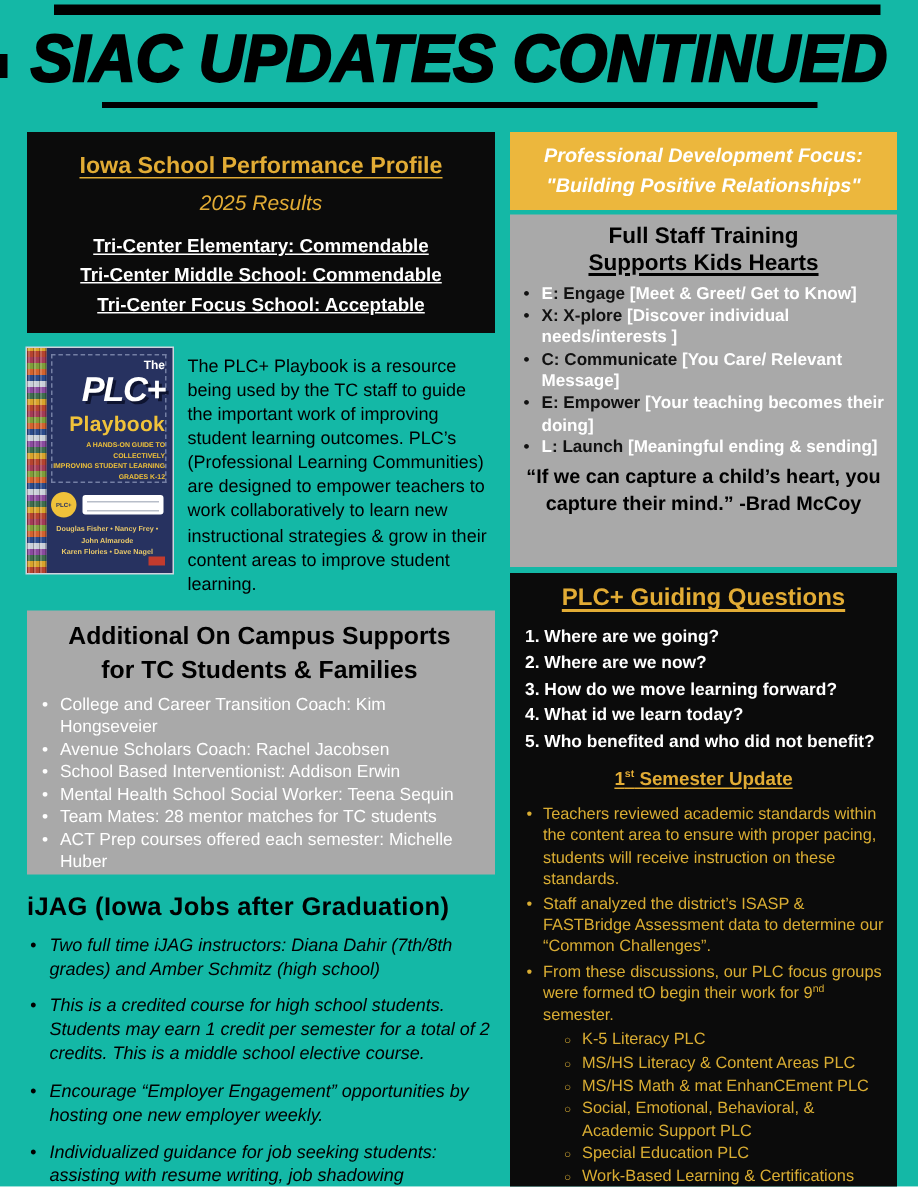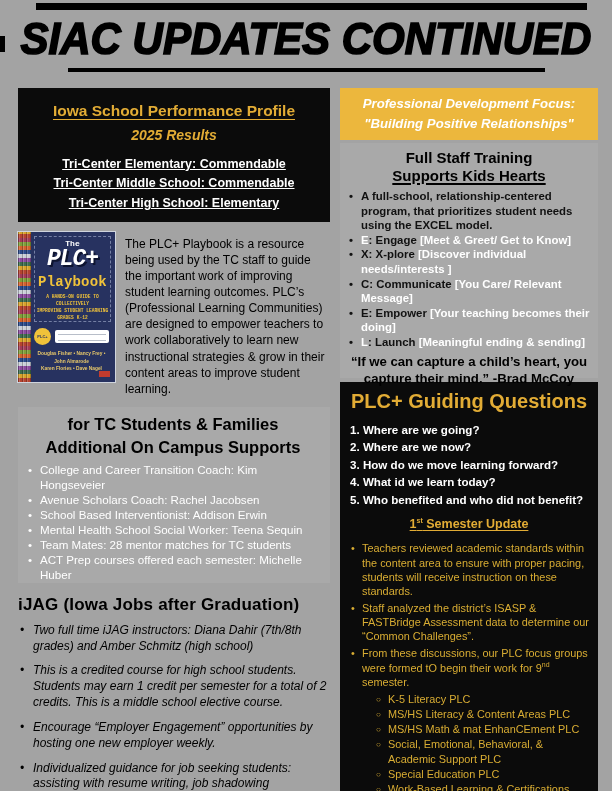--- a/index.html
+++ b/index.html
@@ -10,50 +10,50 @@
     --black-box:#0B0B0B;
     --navy:#273260;
     --red-logo:#C23B2E;
   }
   *{margin:0;padding:0;box-sizing:border-box;}
   html,body{background:#fff;}
   body{
     width:612px;height:791px;position:relative;overflow:hidden;
     font-family:"Liberation Sans","DejaVu Sans",sans-serif;color:#000;
   }
-  .page{position:absolute;inset:0;width:612px;height:791px;background:#a3a3a3;}
+  .page{position:absolute;inset:0;width:612px;height:791px;background:#14b8a6;}
 
   
   .top-bar{position:absolute;left:36px;top:3px;width:551px;height:7px;background:#000;}
   .corner-notch{position:absolute;left:0;top:36px;width:5px;height:16px;background:#000;}
   .main-title{
     position:absolute;left:10px;top:15px;width:592px;text-align:center;
     font-size:42px;font-weight:bold;font-style:italic;letter-spacing:0px;
     -webkit-text-stroke:1.6px #000;white-space:nowrap;transform:scaleY(1.05);
   }
   .sub-line{position:absolute;left:68px;top:68px;width:477px;height:4px;background:#000;}
 
   
   .col-left{position:absolute;left:18px;top:88px;width:312px;}
   .col-right{position:absolute;left:340px;top:88px;width:258px;}
 
   
   .perf-box{background:var(--black-box);color:#fff;height:134px;padding:14px 10px 23px;text-align:center;}
   .perf-title{color:var(--gold-text);font-size:15.5px;font-weight:bold;text-decoration:underline;text-underline-offset:3px;}
-  .perf-sub{color:var(--gold-text);font-size:14px;font-weight:bold;font-style:italic;margin-top:7px;}
+  .perf-sub{color:var(--gold-text);font-size:14px;font-weight:normal;font-style:italic;margin-top:7px;}
   .perf-results{margin-top:12px;font-size:12.5px;font-weight:bold;line-height:1.55;text-decoration:underline;}
 
   
   .playbook-row{margin-top:10px;display:flex;gap:10px;}
   .book{width:97px;height:150px;background:var(--navy);position:relative;flex:0 0 auto;box-shadow:0 0 0 1px #cfd4dd;}
   .book-mosaic{position:absolute;left:0;top:0;bottom:0;width:13px;
     background:
       repeating-linear-gradient(90deg, rgba(0,0,0,.25) 0 1px, rgba(255,255,255,.18) 1px 2px, transparent 2px 4px),
       repeating-linear-gradient(0deg,#b5432f 0 4px,#d8a32b 4px 8px,#3f6d4e 8px 12px,#8a4a9e 12px 16px,#c9cfd8 16px 20px,#2b4a8a 20px 24px,#d2622e 24px 28px,#7f9e3a 28px 32px,#a33b56 32px 36px);}
-  .book-inner{position:absolute;left:16px;right:4px;top:4px;height:86px;border:1px dashed rgba(180,190,220,.55);padding-top:2px;text-align:center;font-family:Liberation Mono, monospace;}
+  .book-inner{position:absolute;left:16px;right:4px;top:4px;height:86px;border:1px dashed rgba(180,190,220,.55);padding-top:2px;text-align:right;}
   .book-the{color:#fff;font-size:8px;font-weight:bold;}
   .book-plc{color:#fff;font-size:23px;font-weight:bold;font-style:italic;line-height:1;text-shadow:2px 2px 0 #0e1430;letter-spacing:-1px;}
   .book-playbook{color:#f0c23a;font-size:14px;font-weight:bold;margin-top:3px;letter-spacing:.2px;}
   .book-tagline{color:#f0c23a;font-size:4.6px;font-weight:bold;line-height:1.5;margin-top:4px;}
   .book-badge{position:absolute;left:16px;top:96px;width:17px;height:17px;border-radius:50%;background:#f0c23a;color:#273260;font-size:4px;font-weight:bold;display:flex;align-items:center;justify-content:center;}
   .book-field{position:absolute;left:37px;top:98px;right:6px;height:13px;background:#fff;border-radius:2px;padding:2px 3px;}
   .book-field .ln{height:3px;border-bottom:1px solid #b8bec9;margin-bottom:3px;}
   .book-authors{position:absolute;left:14px;right:4px;top:118px;text-align:center;color:#e8c86a;font-size:4.8px;font-weight:bold;line-height:1.6;}
   .book-logo{position:absolute;right:5px;bottom:5px;width:11px;height:6px;background:var(--red-logo);}
   .playbook-text{font-size:12px;line-height:1.34;padding-top:4px;}
@@ -81,21 +81,21 @@
   .training-title .u{text-decoration:underline;text-underline-offset:2px;text-decoration-thickness:2px;}
   .training-list{list-style:none;margin-top:4px;}
   .training-list li{font-size:11.4px;font-weight:bold;line-height:1.28;padding-left:14px;position:relative;color:#111;}
   .training-list li::before{content:"•";position:absolute;left:2px;color:#111;}
   .bracket{color:#fff;}
   .exl{font-weight:bold;}
   .training-quote{margin-top:3px;text-align:center;font-size:13.2px;font-weight:bold;line-height:1.35;}
 
   
   .guiding-box{margin-top:4px;background:var(--black-box);color:#fff;min-height:390px;padding:8px 8px 10px;}
-  .guiding-title{text-align:center;color:var(--gold-text);font-size:20px;font-weight:bold;text-underline-offset:3px;text-decoration-thickness:2px;}
+  .guiding-title{text-align:center;color:var(--gold-text);font-size:16px;font-weight:bold;text-decoration:underline;text-underline-offset:3px;text-decoration-thickness:2px;}
   .guiding-questions{list-style:none;margin-top:8px;}
   .guiding-questions li{font-size:11.6px;font-weight:bold;line-height:1.5;padding-left:2px;}
   .update-title{margin-top:9px;text-align:center;color:var(--gold-text);font-size:12.5px;font-weight:bold;}
   .update-title .u{text-decoration:underline;text-underline-offset:2px;}
   .guiding-bullets{list-style:none;margin-top:10px;}
   .guiding-bullets li{color:var(--gold-bullet);font-size:10.9px;line-height:1.32;padding-left:14px;position:relative;margin-bottom:2px;}
   .guiding-bullets li::before{content:"•";position:absolute;left:3px;}
   .guiding-subs{list-style:none;margin-top:1px;}
   .guiding-subs li{color:var(--gold-bullet);font-size:10.9px;line-height:1.38;padding-left:40px;position:relative;}
   .guiding-subs li::before{content:"○";position:absolute;left:28px;font-size:8px;top:2px;}
@@ -112,21 +112,21 @@
   <div class="sub-line"></div>
 
   <div class="col-left">
 
     <div class="perf-box">
       <div class="perf-title">Iowa School Performance Profile</div>
       <div class="perf-sub">2025 Results</div>
       <div class="perf-results">
         <div>Tri-Center Elementary:  Commendable</div>
         <div>Tri-Center Middle School:  Commendable</div>
-        <div>Tri-Center High School:  Elementary</div>
+        <div>Tri-Center Focus School:  Acceptable</div>
       </div>
     </div>
 
     <div class="playbook-row">
       <div class="book">
         <div class="book-mosaic"></div>
         <div class="book-inner">
           <div class="book-the">The</div>
           <div class="book-plc">PLC+</div>
           <div class="book-playbook">Playbook</div>
@@ -145,22 +145,22 @@
           <div>Douglas Fisher • Nancy Frey • John Almarode</div>
           <div>Karen Flories • Dave Nagel</div>
         </div>
         <div class="book-logo"></div>
       </div>
       <p class="playbook-text">The PLC+ Playbook is a resource being used by the TC staff to guide the important work of improving student learning outcomes. PLC’s (Professional Learning Communities) are designed to empower teachers to work collaboratively to learn new instructional strategies &amp; grow in their content areas to improve student learning.</p>
     </div>
 
     <div class="supports-box">
       <div class="supports-title">
+        <div>Additional On Campus Supports</div>
         <div>for TC Students &amp; Families</div>
-        <div>Additional On Campus Supports</div>
       </div>
       <ul class="supports-list">
         <li>College and Career Transition Coach:  Kim Hongseveier</li>
         <li>Avenue Scholars Coach:  Rachel Jacobsen</li>
         <li>School Based Interventionist:  Addison Erwin</li>
         <li>Mental Health School Social Worker: Teena Sequin</li>
         <li>Team Mates:  28 mentor matches for TC students</li>
         <li>ACT Prep courses offered each semester:  Michelle Huber</li>
       </ul>
     </div>
@@ -183,21 +183,20 @@
       <div>Professional Development Focus:</div>
       <div>"Building Positive Relationships"</div>
     </div>
 
     <div class="training-box">
       <div class="training-title">
         <div>Full Staff Training</div>
         <div class="u">Supports Kids Hearts</div>
       </div>
       <ul class="training-list">
-        <li>A full-school, relationship-centered program, that prioritizes student needs using the EXCEL model.</li>
         <li><span class="exl" style="color: rgb(255, 255, 255);">E</span><span>: </span><span>Engage</span> <span class="bracket">[Meet &amp; Greet/ Get to Know]</span></li>
         <li><span class="exl" style="color: rgb(17, 17, 17);">X</span><span>: </span><span>X-plore</span> <span class="bracket">[Discover individual needs/interests ]</span></li>
         <li><span class="exl" style="color: rgb(17, 17, 17);">C</span><span>: </span><span>Communicate</span> <span class="bracket">[You Care/ Relevant Message]</span></li>
         <li><span class="exl" style="color: rgb(17, 17, 17);">E</span><span>: </span><span>Empower</span> <span class="bracket">[Your teaching becomes their doing]</span></li>
         <li><span class="exl" style="color: rgb(255, 255, 255);">L</span><span>: </span><span>Launch</span> <span class="bracket">[Meaningful ending &amp; sending]</span></li>
       </ul>
       <div class="training-quote">“If we can capture a child’s heart, you capture their mind.” -Brad McCoy</div>
     </div>
 
     <div class="guiding-box">

